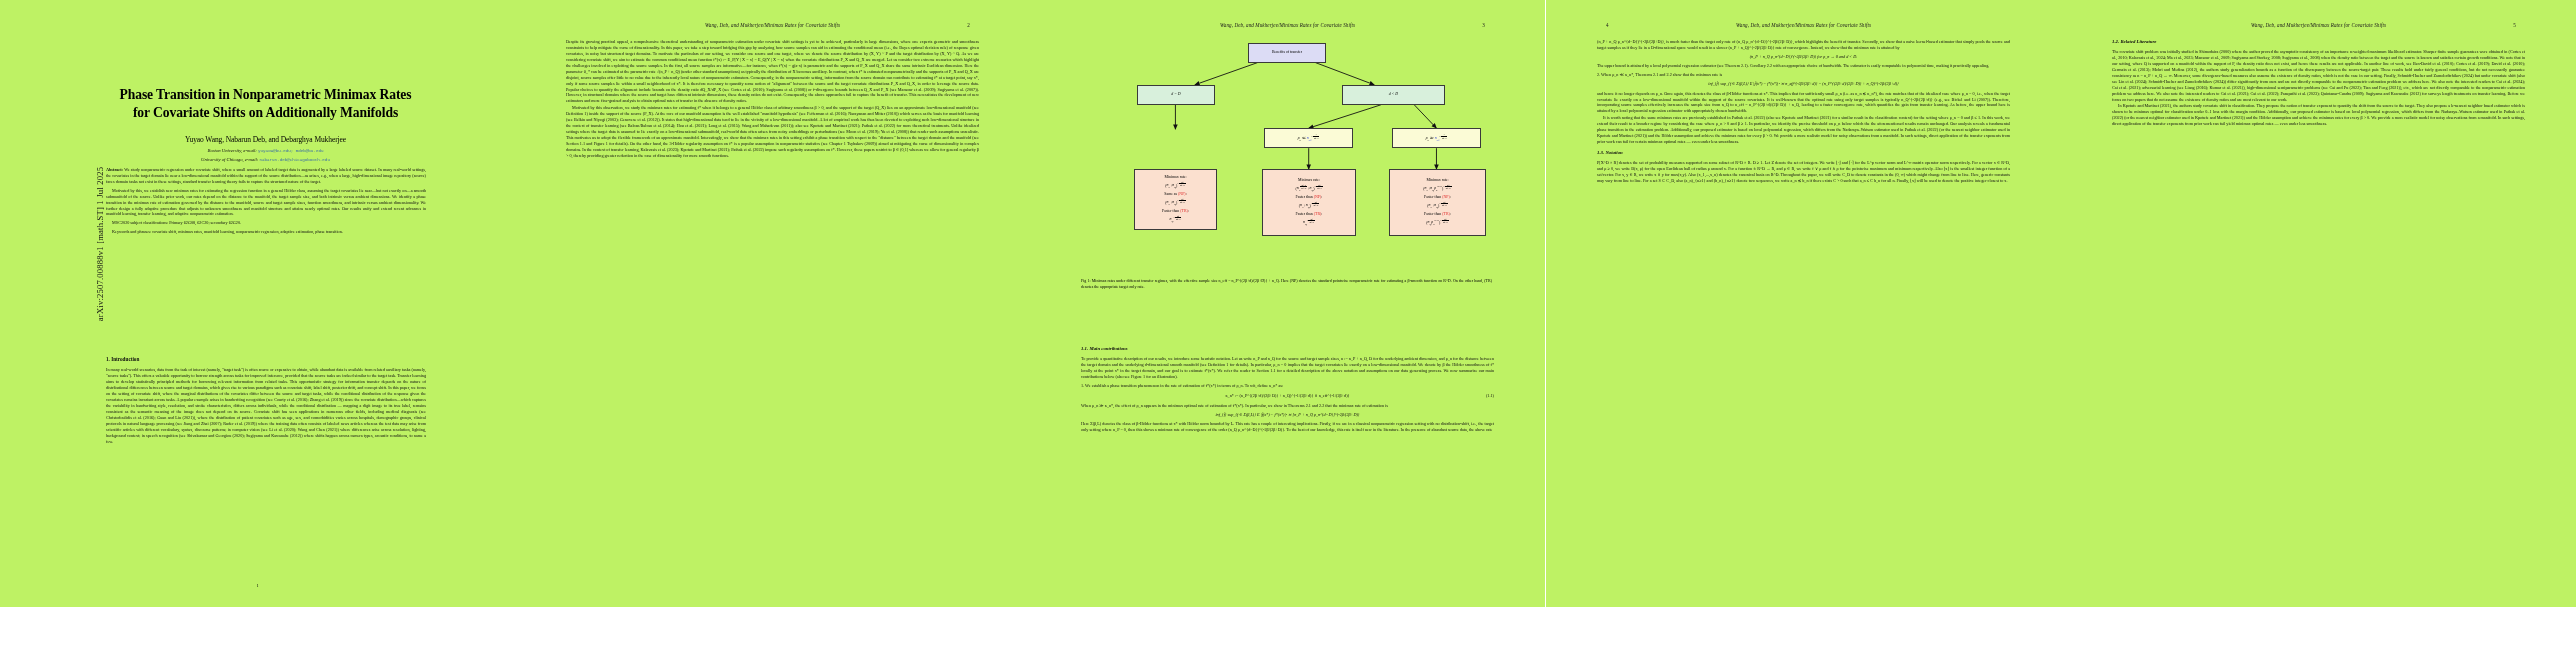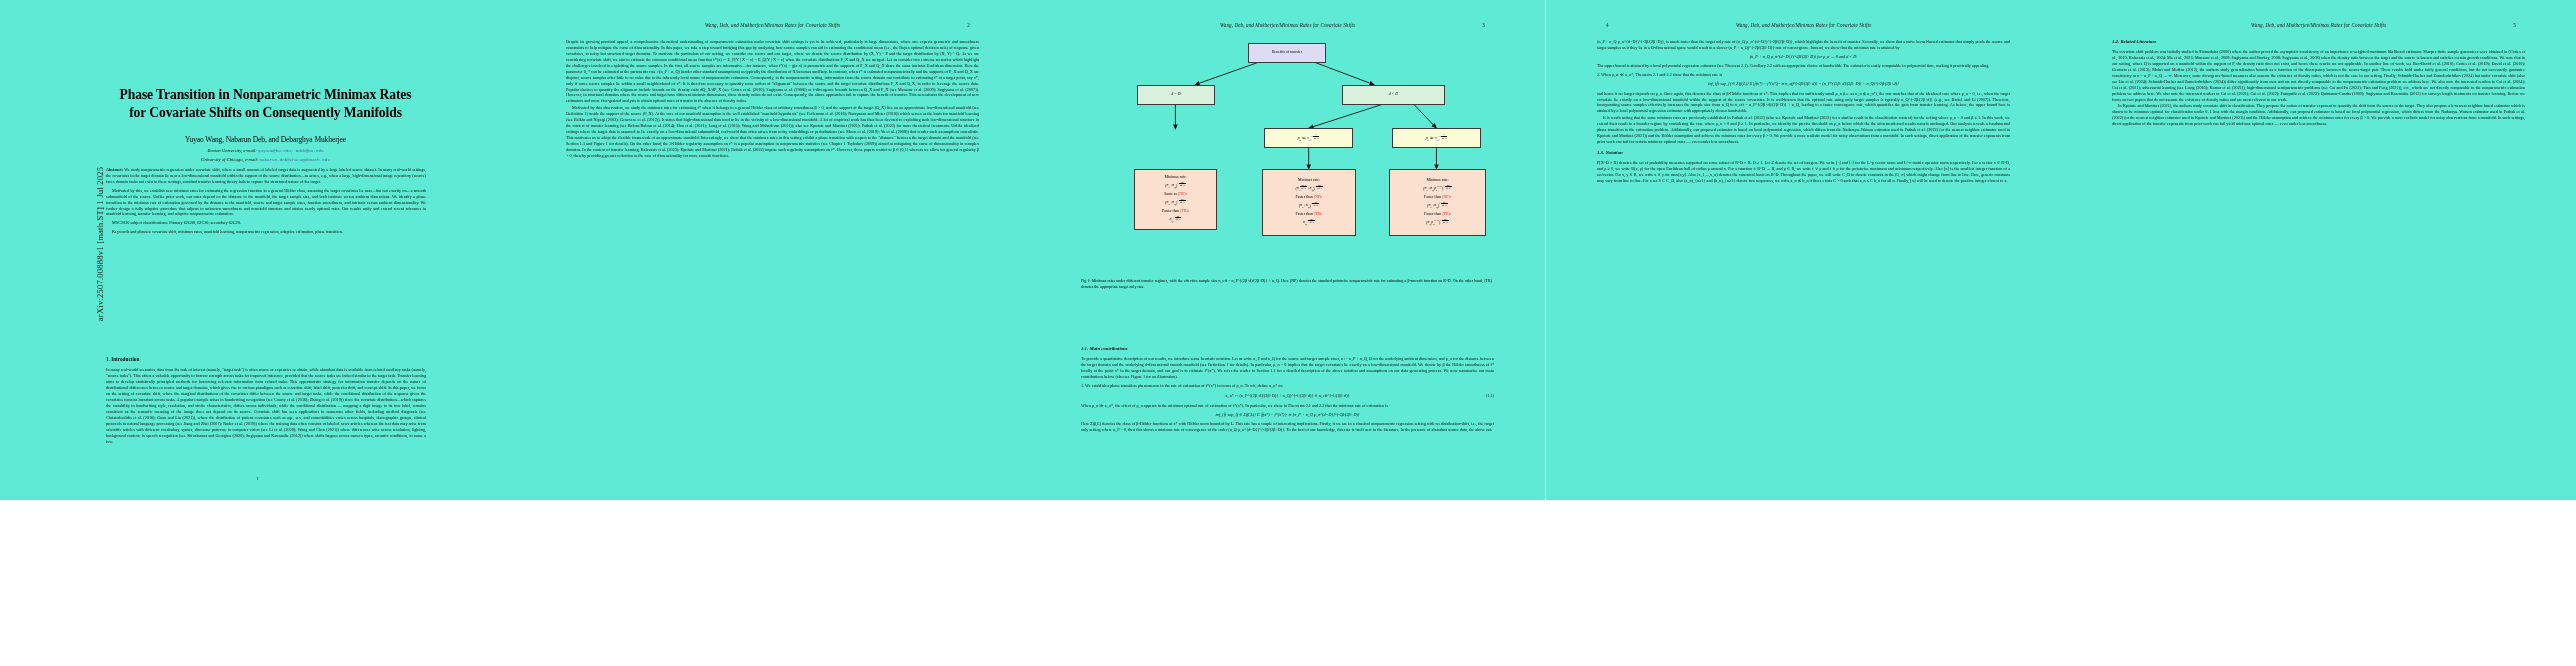--- a/index.html
+++ b/index.html
@@ -1,19 +1,19 @@
 <!DOCTYPE html>
 <html style="font-size:9px"><head>
 <meta charset="utf-8">
 <style>
   html,body{margin:0;padding:0;background:#ffffff;}
   body{font-family:"Liberation Serif","DejaVu Serif",serif;color:#000;}
   #sheet{position:relative;width:2576px;height:667px;background:#fff;overflow:hidden;}
 
-  .page{position:absolute;top:0;height:500px;background:#5eead4;box-sizing:border-box;}
+  .page{position:absolute;top:0;height:607px;background:#bef264;box-sizing:border-box;}
   .p1{left:0;width:515px;}
   .p2{left:515px;width:515px;}
   .p3{left:1030px;width:515px;}
   .p4{left:1546px;width:515px;}
   .p5{left:2061px;width:515px;}
 
   .col{position:absolute;box-sizing:border-box;}
 
   
   .arxiv-stamp{
@@ -109,21 +109,21 @@
 </head>
 <body>
 
 <div id="sheet">
 
   <div class="page p1">
     <div class="arxiv-stamp">arXiv:2507.00888v1  [math.ST]  1 Jul 2025</div>
 
     <div class="title">
       <div>Phase Transition in Nonparametric Minimax Rates</div>
-      <div>for Covariate Shifts on Consequently Manifolds</div>
+      <div>for Covariate Shifts on Additionally Manifolds</div>
     </div>
 
     <div class="authors">Yuyao Wang, Nabarun Deb, and Debarghya Mukherjee</div>
 
     <div class="affil a1">
       <span>Boston University, e-mail:</span>
       <span class="mail">yuyaow@bu.edu; mdeb@bu.edu</span>
     </div>
     <div class="affil a2">
       <span>University of Chicago, e-mail:</span>

